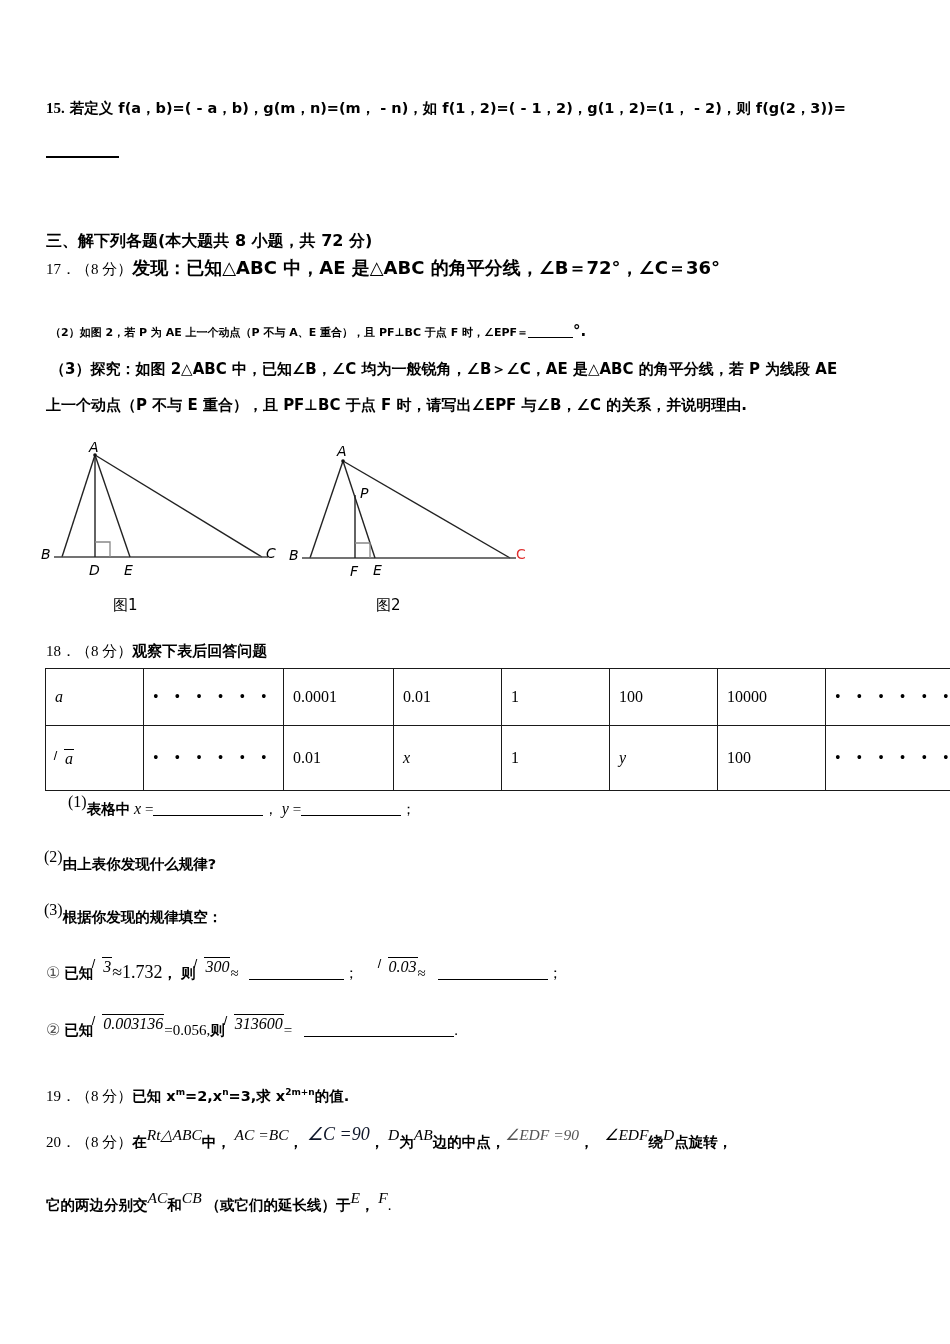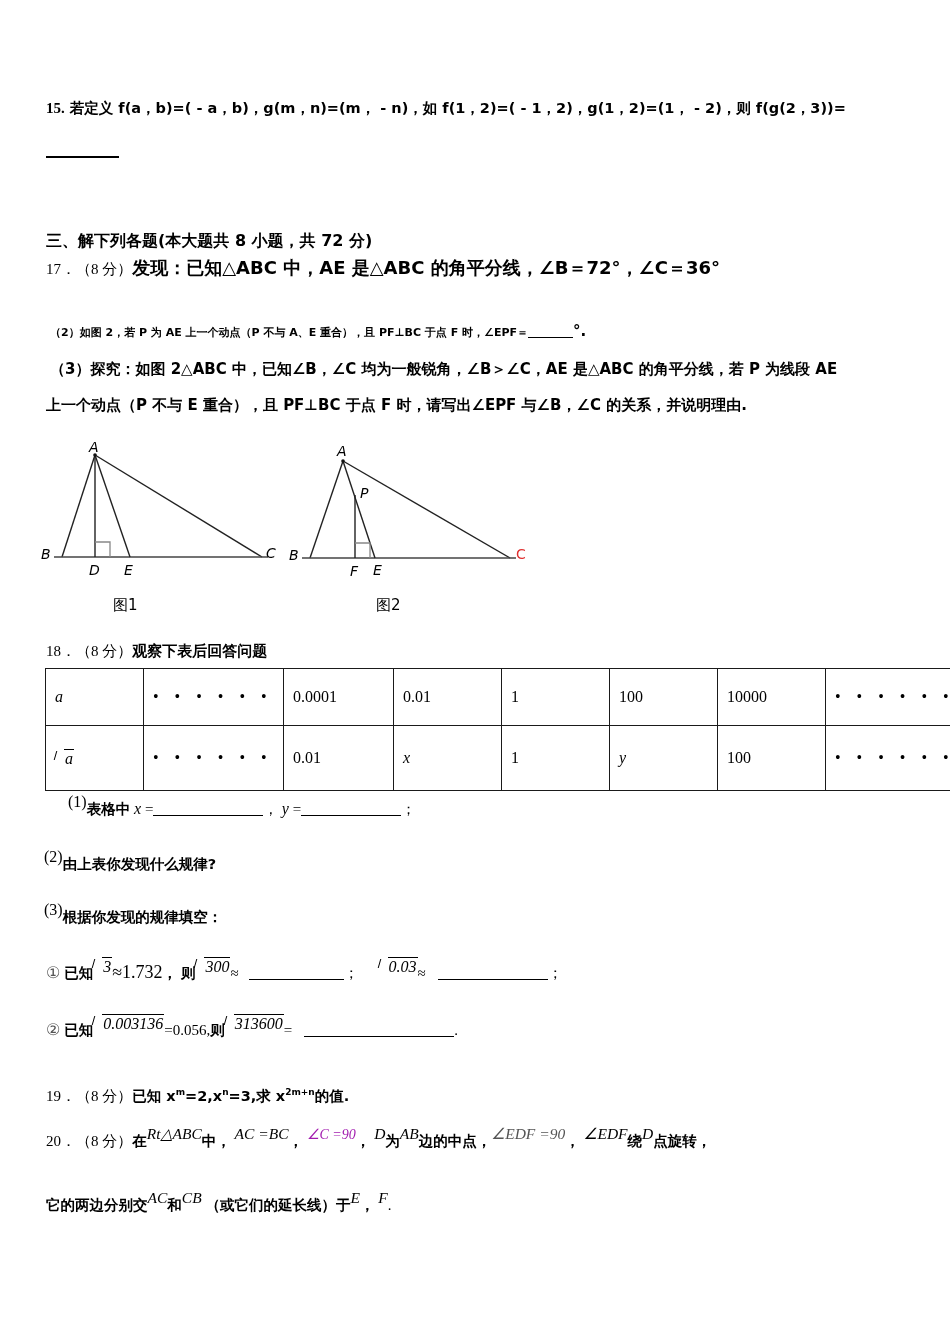--- a/index.html
+++ b/index.html
@@ -225,23 +225,23 @@
     <span class="cn bold" style="font-size:14.5px;">已知</span><span class="rad" style="font-size:16px; position:relative; top:-6px;"><span class="radbar">0.003136</span></span><span class="qnum" style="font-size:15px;">=0.056,</span><span class="cn bold" style="font-size:14.5px;">则</span><span class="rad" style="font-size:16px; position:relative; top:-6px;"><span class="radbar">313600</span></span><span class="qnum" style="font-size:15px;">=</span><span class="blank" style="width:150px; margin-left:12px;"></span><span class="qnum">.</span>
   </div>
 
   <div class="ln" style="left:46px; top:1087px;">
     <span class="qnum">19．</span><span class="qnum">（8 分）</span><span class="cn bold" style="font-size:14.5px;"><span>已知 x</span><sup>m</sup><span>=2,x</span><sup>n</sup><span>=3,求 x</span><sup>2m+n</sup><span>的值.</span></span>
   </div>
 
   <div class="ln" style="left:46px; top:1132px;">
     <span class="qnum">20．</span><span class="qnum">（8 分）</span><span class="cn bold" style="font-size:14.5px;">在</span><span class="mathi" style="font-size:15.5px; position:relative; top:-7px;">Rt△ABC</span><span class="cn bold" style="font-size:14.5px;">中，</span>
     <span class="mathi" style="font-size:15.5px; position:relative; top:-7px;">AC =BC</span><span class="cn bold" style="font-size:14.5px;">，</span>
-    <span class="mathi" style="font-size:14px; position:relative; top:-7px; color:#a21caf;">∠C =90</span><span class="cn bold" style="font-size:14.5px;">，</span>
+    <span class="mathi" style="font-size:18px; position:relative; top:-7px; color:#0f172a;">∠C =90</span><span class="cn bold" style="font-size:14.5px;">，</span>
     <span class="mathi" style="font-size:15.5px; position:relative; top:-7px;">D</span><span class="cn bold" style="font-size:14.5px;">为</span><span class="mathi" style="font-size:15.5px; position:relative; top:-7px;">AB</span><span class="cn bold" style="font-size:14.5px;">边的中点，</span><span class="mathi" style="font-size:15.5px; position:relative; top:-7px; color:#555;">∠EDF =90</span><span class="cn bold" style="font-size:14.5px;">，</span>
-    <span class="mathi" style="font-size:15.5px; position:relative; top:-7px;">∠EDF</span><span class="cn bold" style="font-size:14.5px;">绕</span><span class="mathi" style="font-size:15.5px; position:relative; top:-7px;">D</span><span class="cn bold" style="font-size:14.5px;">点旋转，</span>
+    <span class="mathi" style="font-size:15.5px; position:relative; top:-7px;margin-left:7px;">∠EDF</span><span class="cn bold" style="font-size:14.5px;">绕</span><span class="mathi" style="font-size:15.5px; position:relative; top:-7px;">D</span><span class="cn bold" style="font-size:14.5px;">点旋转，</span>
   </div>
 
   <div class="ln" style="left:46px; top:1196px;">
     <span class="cn bold" style="font-size:14.5px;">它的两边分别交</span><span class="mathi" style="font-size:15.5px; position:relative; top:-7px;">AC</span><span class="cn bold" style="font-size:14.5px;">和</span><span class="mathi" style="font-size:15.5px; position:relative; top:-7px;">CB</span>
     <span class="cn bold" style="font-size:14.5px;">（或它们的延长线）于</span><span class="mathi" style="font-size:15.5px; position:relative; top:-7px;">E</span><span class="cn bold" style="font-size:14.5px;">，</span>
     <span class="mathi" style="font-size:15.5px; position:relative; top:-7px;">F</span><span class="qnum">.</span>
   </div>
 
 </div>
 

